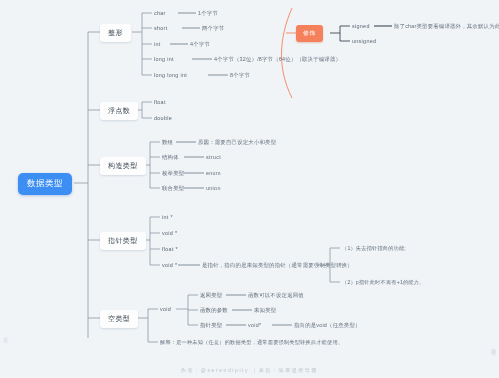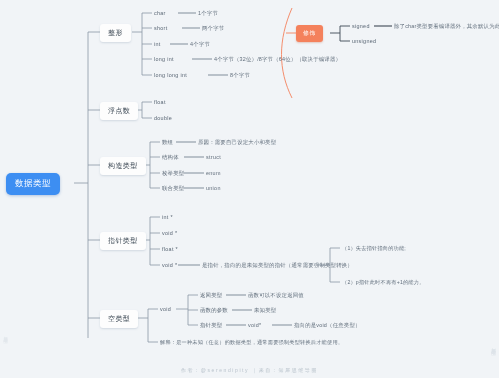--- a/index.html
+++ b/index.html
@@ -143,21 +143,21 @@
     </g>
     <g fill="none" stroke="#3c4854" stroke-width="0.9">
       <path d="M330,33 H340"></path>
       <path d="M340,26 V41"></path>
       <path d="M340,26 H350"></path>
       <path d="M340,41 H350"></path>
       <path d="M374,26 H392" stroke-width="1.1"></path>
     </g>
   </svg>
 
-  <div class="node root" style="left:6px;top:173px;">数据类型</div>
+  <div class="node root" style="left:18px;top:173px;">数据类型</div>
 
   <div class="node chip" style="left:100px;top:24px;">整形</div>
   <div class="node chip" style="left:100px;top:102px;">浮点数</div>
   <div class="node chip" style="left:100px;top:157px;">构造类型</div>
   <div class="node chip" style="left:100px;top:232px;">指针类型</div>
   <div class="node chip" style="left:100px;top:310px;">空类型</div>
 
   <div class="node leaf en" style="left:154px;top:9px;">char</div>
   <div class="node leaf desc" style="left:198px;top:9px;">1个字节</div>
 

